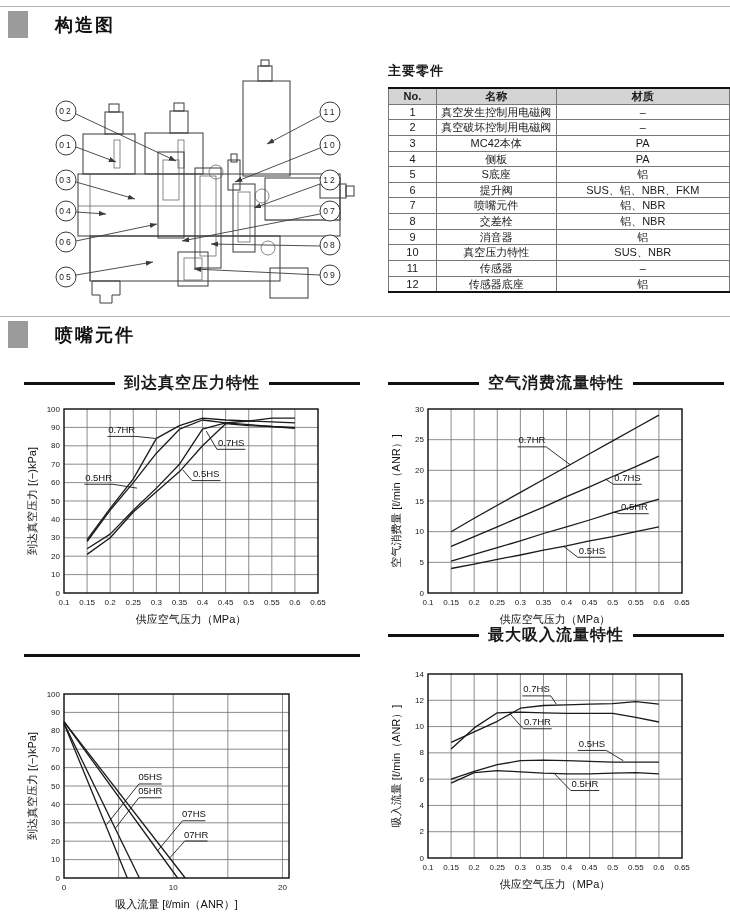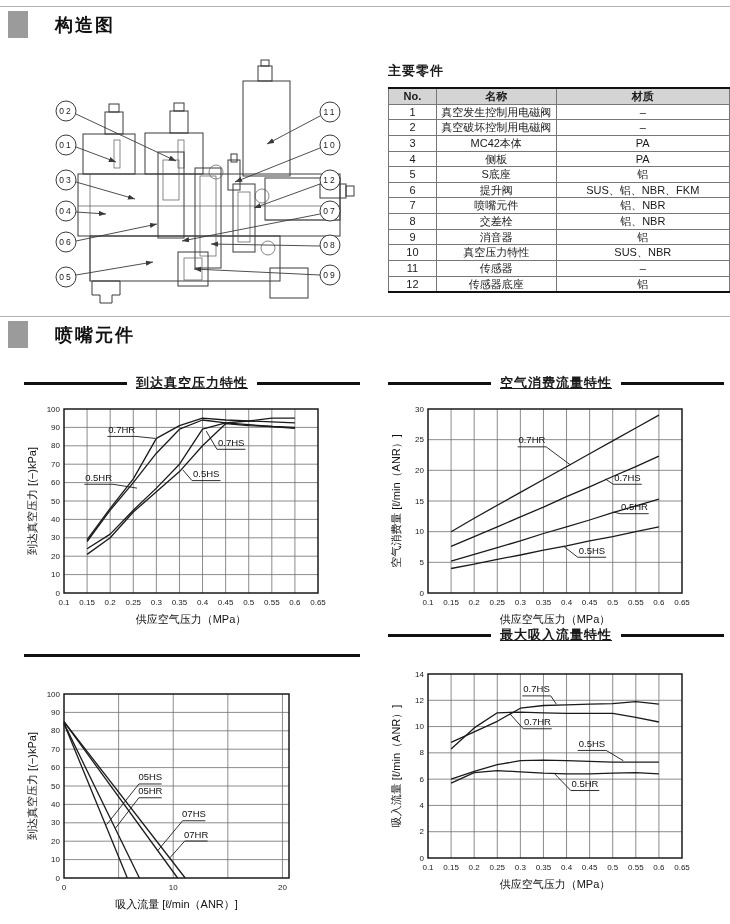--- a/index.html
+++ b/index.html
@@ -39,21 +39,21 @@
   .d-line { stroke: #3a3a3a; fill: none; stroke-width: 1; }
   .d-thin { stroke: #555; fill: none; stroke-width: 0.7; }
   .callout-circle { fill: #fff; stroke: #3a3a3a; stroke-width: 1; }
   .callout-text { font-size: 8.5px; letter-spacing: 2px; fill: #222; }
   .leader { stroke: #3a3a3a; stroke-width: 0.9; fill: none; }
 
   
   .chart-block { position: absolute; width: 336px; }
   .chart-title-row { display: flex; align-items: center; height: 22px; }
   .title-rule { flex: 1; height: 3px; background: #111; }
-  .chart-title { font-size: 13px; font-weight: bold; padding: 0 9px; letter-spacing: 1px; white-space: nowrap; text-decoration: underline; }
+  .chart-title { font-size: 16px; font-weight: bold; padding: 0 9px; letter-spacing: 1px; white-space: nowrap; }
   .chart-svg { display: block; margin-top: 3px; }
   .row2 .chart-svg { margin-top: 16px; }
 
   .grid   { stroke: #6e6e6e; stroke-width: 0.8; }
   .frame  { fill: none; stroke: #1a1a1a; stroke-width: 1.5; }
   .curve  { fill: none; stroke: #1a1a1a; stroke-width: 1.3; stroke-linejoin: round; }
   .lead   { stroke: #1a1a1a; stroke-width: 0.9; }
   .tick   { font-size: 8px; fill: #1a1a1a; }
   .axis   { font-size: 11px; fill: #111; }
   .slabel { font-size: 9.5px; fill: #111; }

